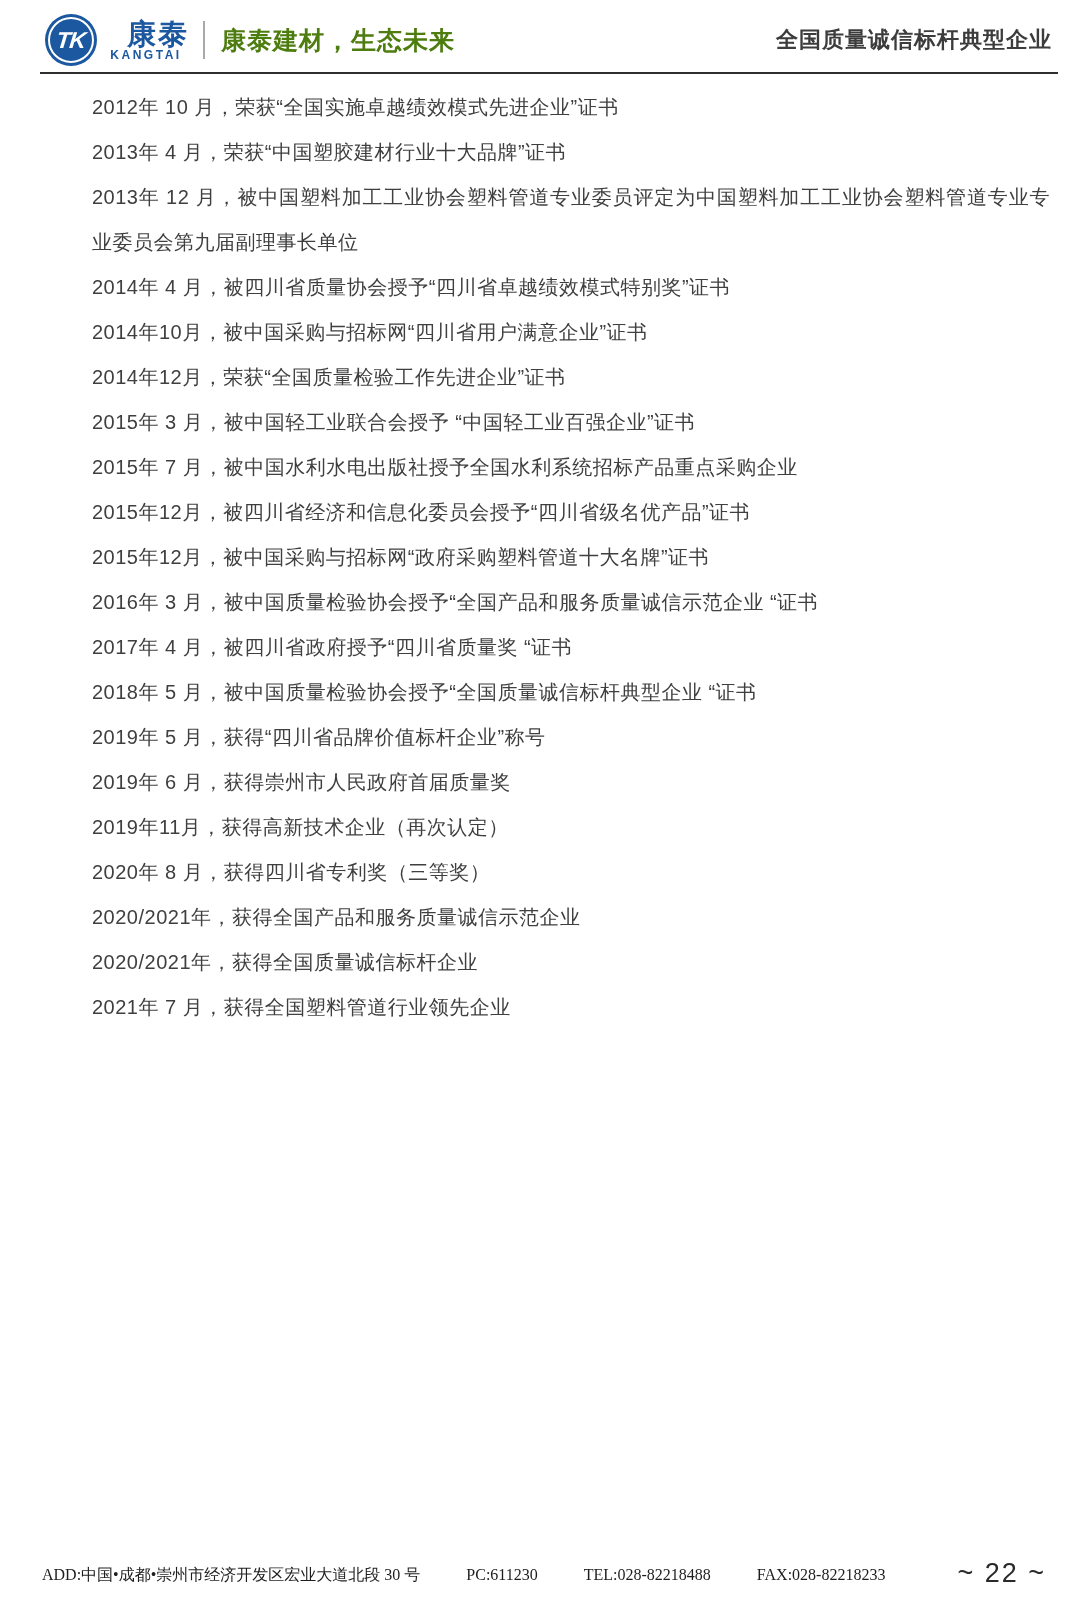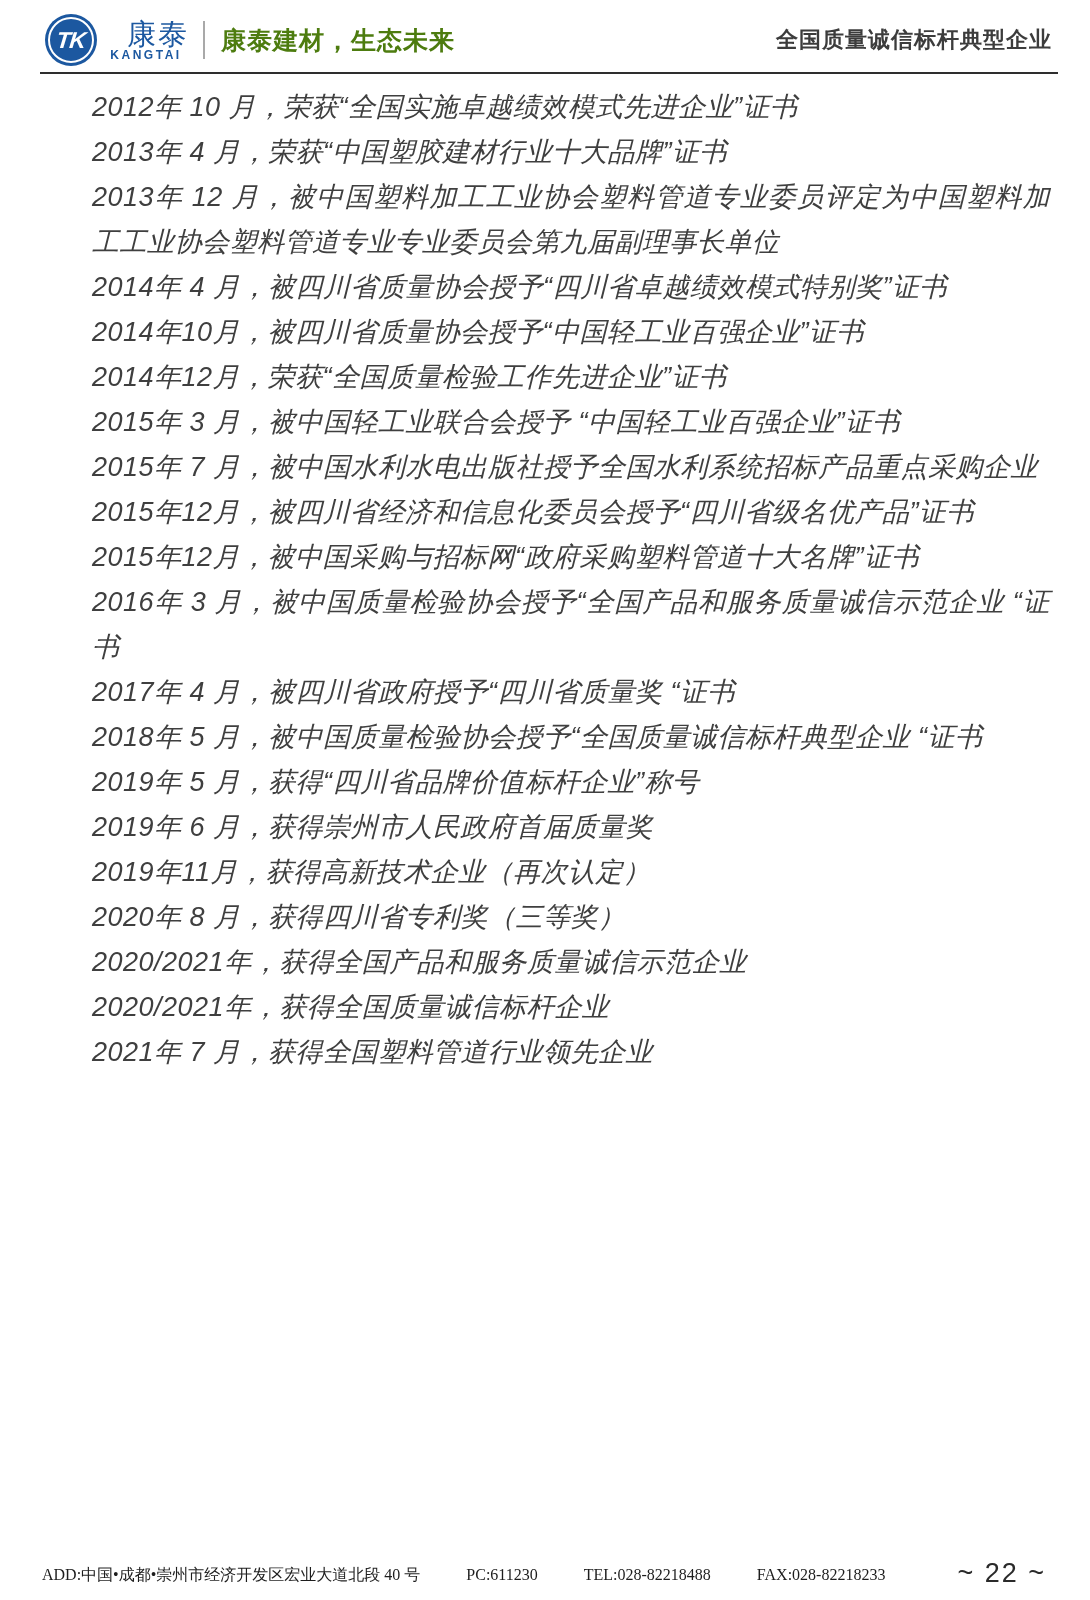--- a/index.html
+++ b/index.html
@@ -48,21 +48,21 @@
     font-size: 23px;
     font-weight: bold;
     font-style: italic;
     letter-spacing: -1px;
     transform: skewX(-6deg);
   }
   .brand-block { margin-left: 6px; text-align: center; }
   .brand-cn {
     color: #1c58a0;
     font-size: 29px;
-    font-weight: normal;
+    font-weight: bold;
     letter-spacing: 2px;
     line-height: 30px;
     margin-left: 24px;
   }
   .brand-en {
     color: #1c58a0;
     font-size: 12px;
     font-weight: bold;
     letter-spacing: 2.5px;
     line-height: 12px;
@@ -96,26 +96,25 @@
   }
 
   
   .content {
     position: absolute;
     top: 85px;
     left: 92px;
     width: 958px;
   }
   .content p {
-    font-size: 27px;
+    font-size: 20px;
     line-height: 45px;
     color: #3f3f3f;
     text-align: justify;
     letter-spacing: 0.5px;
-    font-style: italic;
   }
 
   
   .footer-info {
     position: absolute;
     left: 42px;
     top: 1565px;
     font-family: "Liberation Serif", "DejaVu Serif", serif;
     font-size: 16px;
     color: #1d1d1d;
@@ -155,36 +154,36 @@
     <div class="company">全国质量诚信标杆典型企业</div>
   </div>
 
   <div class="rule"></div>
 
   <div class="content">
     <p>2012年 10 月，荣获“全国实施卓越绩效模式先进企业”证书</p>
     <p>2013年 4 月，荣获“中国塑胶建材行业十大品牌”证书</p>
     <p>2013年 12 月，被中国塑料加工工业协会塑料管道专业委员评定为中国塑料加工工业协会塑料管道专业专业委员会第九届副理事长单位</p>
     <p>2014年 4 月，被四川省质量协会授予“四川省卓越绩效模式特别奖”证书</p>
-    <p>2014年10月，被四川省质量协会授予“中国轻工业百强企业”证书</p>
+    <p>2014年10月，被中国采购与招标网“四川省用户满意企业”证书</p>
     <p>2014年12月，荣获“全国质量检验工作先进企业”证书</p>
     <p>2015年 3 月，被中国轻工业联合会授予 “中国轻工业百强企业”证书</p>
     <p>2015年 7 月，被中国水利水电出版社授予全国水利系统招标产品重点采购企业</p>
     <p>2015年12月，被四川省经济和信息化委员会授予“四川省级名优产品”证书</p>
     <p>2015年12月，被中国采购与招标网“政府采购塑料管道十大名牌”证书</p>
     <p>2016年 3 月，被中国质量检验协会授予“全国产品和服务质量诚信示范企业 “证书</p>
     <p>2017年 4 月，被四川省政府授予“四川省质量奖 “证书</p>
     <p>2018年 5 月，被中国质量检验协会授予“全国质量诚信标杆典型企业 “证书</p>
     <p>2019年 5 月，获得“四川省品牌价值标杆企业”称号</p>
     <p>2019年 6 月，获得崇州市人民政府首届质量奖</p>
     <p>2019年11月，获得高新技术企业（再次认定）</p>
     <p>2020年 8 月，获得四川省专利奖（三等奖）</p>
     <p>2020/2021年，获得全国产品和服务质量诚信示范企业</p>
     <p>2020/2021年，获得全国质量诚信标杆企业</p>
     <p>2021年 7 月，获得全国塑料管道行业领先企业</p>
   </div>
 
   <div class="footer-info">
-    <span>ADD:中国•成都•崇州市经济开发区宏业大道北段 40 号</span><span>PC:611230</span><span>TEL:028-82218488</span><span>FAX:028-82218233</span>
+    <span>ADD:中国•成都•崇州市经济开发区宏业大道北段 30 号</span><span>PC:611230</span><span>TEL:028-82218488</span><span>FAX:028-82218233</span>
   </div>
   <div class="page-number">~ 22 ~</div>
 
 </div>
 
 </body></html>

